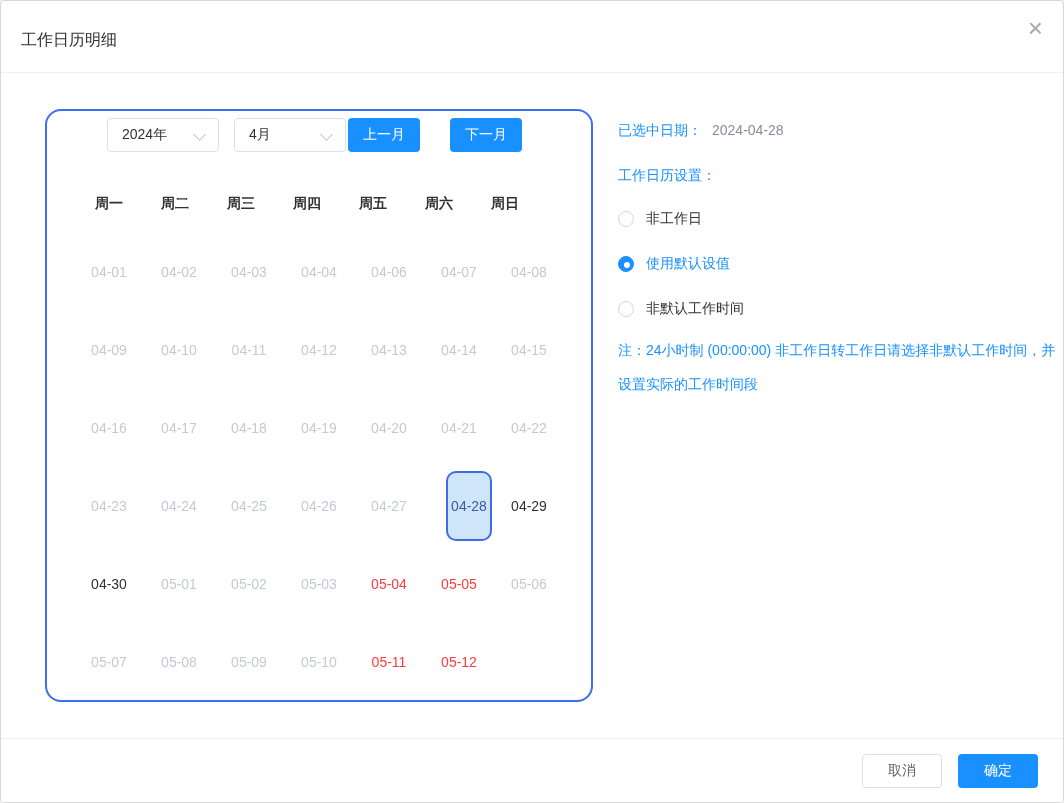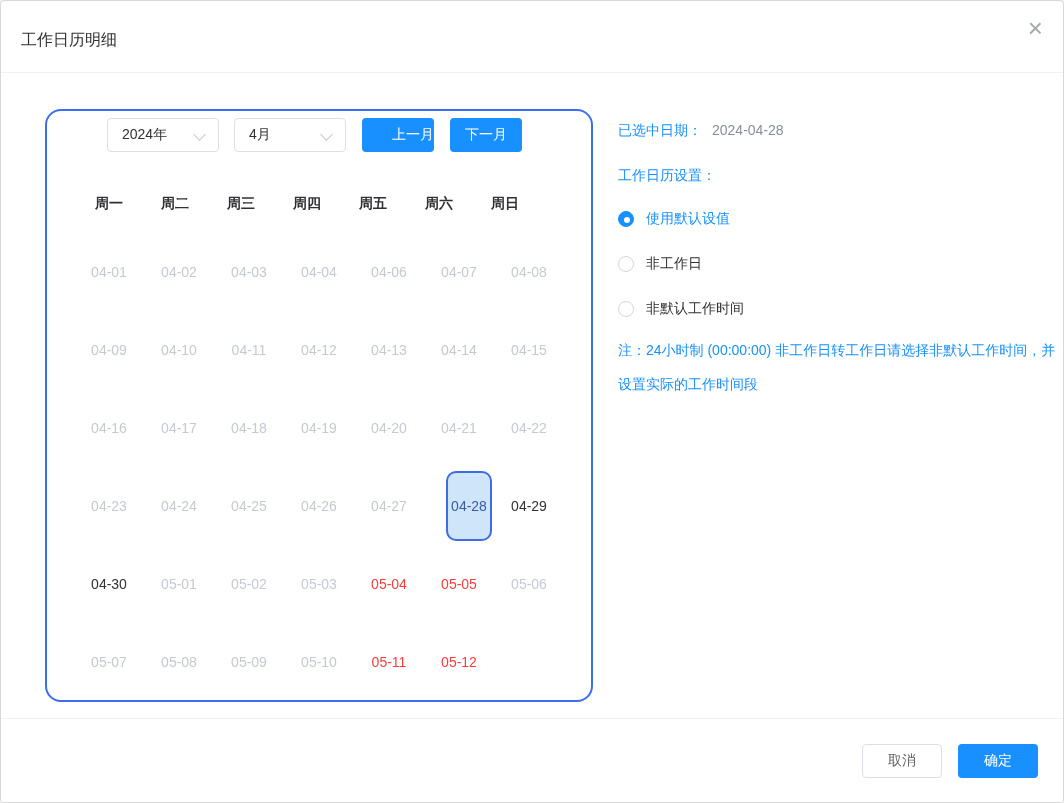--- a/index.html
+++ b/index.html
@@ -41,21 +41,21 @@
   .select.year{left:60px;}
   .select.month{left:187px;}
   .chev{
     position:absolute;right:14px;top:11px;width:9px;height:9px;
     border-right:1.5px solid #c0c4cc;border-bottom:1.5px solid #c0c4cc;
     transform:rotate(45deg);
   }
   .btn{font-size:14px;border-radius:4px;cursor:pointer;border:none;}
   .btn.primary{background:var(--primary);color:#fff;}
   .nav-btn{position:absolute;top:7px;width:72px;height:34px;}
-  .nav-btn.prev{left:315px;text-align:right;}
+  .nav-btn.prev{left:301px;}
   .nav-btn.next{left:403px;}
 
   .weekdays{
     position:absolute;left:29px;top:84px;
     display:grid;grid-template-columns:repeat(7,66px);column-gap:0;
   }
   .wd{height:16px;line-height:16px;text-align:center;font-size:14px;font-weight:bold;color:#303133;}
 
   .grid{
     position:absolute;left:29px;top:126px;
@@ -93,21 +93,21 @@
   }
   .radio-label{font-size:14px;color:#303133;}
   .radio-row.checked .radio-label{color:var(--primary);}
   .note{
     position:absolute;left:617px;top:332px;width:447px;
     font-size:14px;line-height:34px;color:var(--primary);
   }
 
   
   .footer{
-    position:absolute;left:0;right:0;bottom:0;height:84px;
+    position:absolute;left:0;right:0;bottom:0;height:64px;
     border-top:1px solid var(--divider);
     display:flex;justify-content:flex-end;align-items:center;
     padding-right:25px;gap:16px;background:#fff;
   }
   .footer .btn{width:80px;height:34px;}
   .btn.ghost{background:#fff;border:1px solid var(--border-gray);color:#606266;}
 </style>
 </head>
 <body>
 
@@ -182,30 +182,30 @@
         <div class="cell red">05-11</div>
         <div class="cell red">05-12</div>
       </div>
   </div>
 
   <div class="sel-row">
     <span class="blue-label">已选中日期：</span><span class="sel-value">2024-04-28</span>
   </div>
   <div class="settings-label blue-label">工作日历设置：</div>
   <div class="radio-group" id="radios">
+      <div class="radio-row">
+        <span class="radio"></span>
+        <span class="radio-label">非工作日</span>
+      </div>
       <div class="radio-row checked">
         <span class="radio checked"></span>
         <span class="radio-label">使用默认设值</span>
       </div>
       <div class="radio-row">
         <span class="radio"></span>
-        <span class="radio-label">非工作日</span>
-      </div>
-      <div class="radio-row">
-        <span class="radio"></span>
         <span class="radio-label">非默认工作时间</span>
       </div>
     </div>
   <div class="note">注：24小时制 (00:00:00) 非工作日转工作日请选择非默认工作时间，并设置实际的工作时间段</div>
 
   <div class="footer">
     <button class="btn ghost">取消</button>
     <button class="btn primary">确定</button>
   </div>
 

